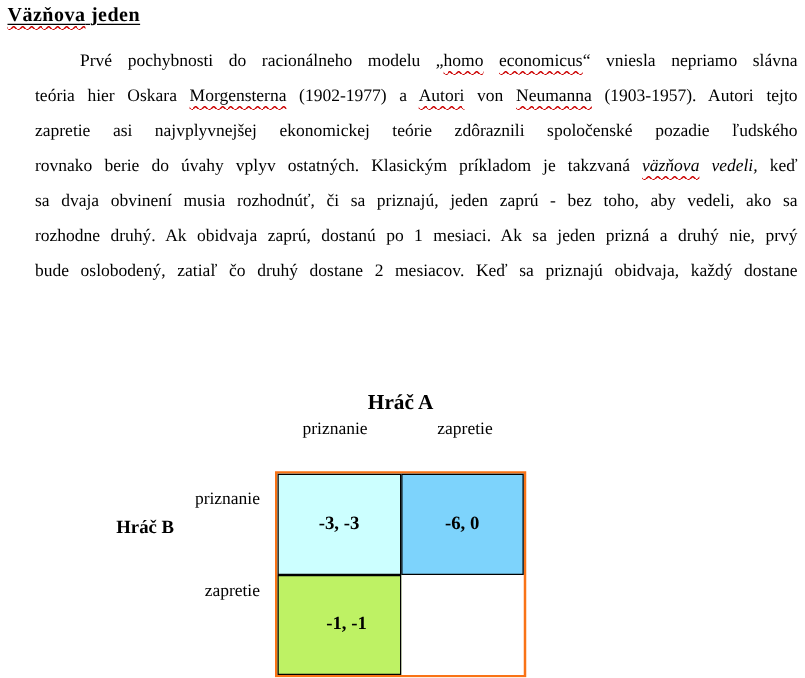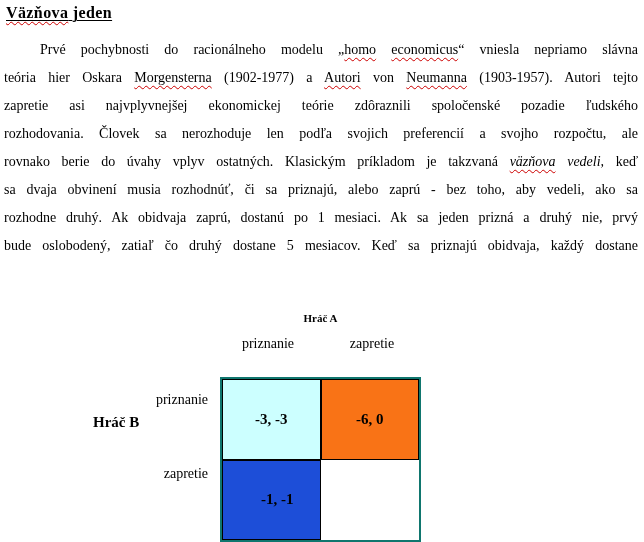--- a/index.html
+++ b/index.html
@@ -33,41 +33,42 @@
     left: 4px;
     top: 36px;
     width: 634px;
     font-size: 14px;
     line-height: 28px;
   }
   .line {
     text-align: justify;
     text-align-last: justify;
     white-space: normal;
+    margin-left: 24px;
   }
   .line.indent { padding-left: 36px; }
   .line.last { text-align-last: left; }
 
   .i { font-style: italic; }
   .sq {
     text-decoration-line: underline;
     text-decoration-style: wavy;
     text-decoration-color: var(--sq, #cc0000);
     text-decoration-thickness: 1px;
     text-underline-offset: 3px;
   }
 
   
   .pa-label {
     position: absolute;
     left: 220px;
     top: 312px;
     width: 201px;
     text-align: center;
-    font-size: 11px;
+    font-size: 17px;
     font-weight: bold;
   }
   .col-label {
     position: absolute;
     top: 336px;
     width: 100px;
     text-align: center;
     font-size: 14px;
   }
   .col-label.c0 { left: 218px; }
@@ -94,21 +95,21 @@
   
   .grid {
     position: absolute;
     left: 220px;
     top: 377px;
     width: 201px;
     height: 165px;
     display: grid;
     grid-template-columns: 1fr 1fr;
     grid-template-rows: 1fr 1fr;
-    border: 2px solid #0f766e;
+    border: 2px solid #f97316;
     box-sizing: border-box;
   }
   .cell {
     border: 1px solid #000000;
     background: #ccffff;
     display: flex;
     align-items: center;
     justify-content: center;
     font-size: 15px;
     font-weight: bold;
@@ -118,36 +119,35 @@
 <body>
 
 <div class="page">
 
   <h1 class="title"><span class="sq">Väzňova</span><span> jeden</span></h1>
 
   <div class="para" id="para">
       <div class="line indent"><span>Prvé pochybnosti do racionálneho modelu „</span><span class="sq">homo</span><span> </span><span class="sq">economicus</span><span>“ vniesla nepriamo slávna</span></div>
       <div class="line"><span>teória hier Oskara </span><span class="sq">Morgensterna</span><span> (1902-1977) a </span><span class="sq">Autori</span><span> von </span><span class="sq">Neumanna</span><span> (1903-1957). Autori tejto</span></div>
       <div class="line"><span>zapretie asi najvplyvnejšej ekonomickej teórie zdôraznili spoločenské pozadie ľudského</span></div>
-      <div class="line"><span>rozhodovania. Človek sa nerozhoduje len podľa svojich preferencií a svojho rozpočtu, ale</span></div>
       <div class="line"><span>rovnako berie do úvahy vplyv ostatných. Klasickým príkladom je takzvaná </span><span class="i sq">väzňova</span><span class="i"> vedeli,</span><span> keď</span></div>
-      <div class="line"><span>sa dvaja obvinení musia rozhodnúť, či sa priznajú, alebo zaprú - bez toho, aby vedeli, ako sa</span></div>
+      <div class="line"><span>sa dvaja obvinení musia rozhodnúť, či sa priznajú, jeden zaprú - bez toho, aby vedeli, ako sa</span></div>
       <div class="line"><span>rozhodne druhý. Ak obidvaja zaprú, dostanú po 1 mesiaci. Ak sa jeden prizná a druhý nie, prvý</span></div>
-      <div class="line"><span>bude oslobodený, zatiaľ čo druhý dostane 5 mesiacov. Keď sa priznajú obidvaja, každý dostane</span></div>
+      <div class="line"><span>bude oslobodený, zatiaľ čo druhý dostane 2 mesiacov. Keď sa priznajú obidvaja, každý dostane</span></div>
     </div>
 
   <div>
     <div class="pa-label">Hráč A</div>
     <div class="col-label c0">priznanie</div>
     <div class="col-label c1">zapretie</div>
 
     <div class="pb-label">Hráč B</div>
     <div class="row-label r0">priznanie</div>
     <div class="row-label r1">zapretie</div>
 
     <div class="grid">
       <div class="cell" style="background: rgb(204, 255, 255);">-3, -3</div>
-      <div class="cell" style="background: #f97316; font-family: Liberation Serif, serif;">-6, 0</div>
-      <div class="cell" style="background: #1d4ed8; padding-left: 12px;">-1, -1</div>
+      <div class="cell" style="background: #7dd3fc; font-family: Liberation Serif, serif;">-6, 0</div>
+      <div class="cell" style="background: #bef264; padding-left: 12px;">-1, -1</div>
     </div>
   </div>
 
 </div>
 
 </body></html>

